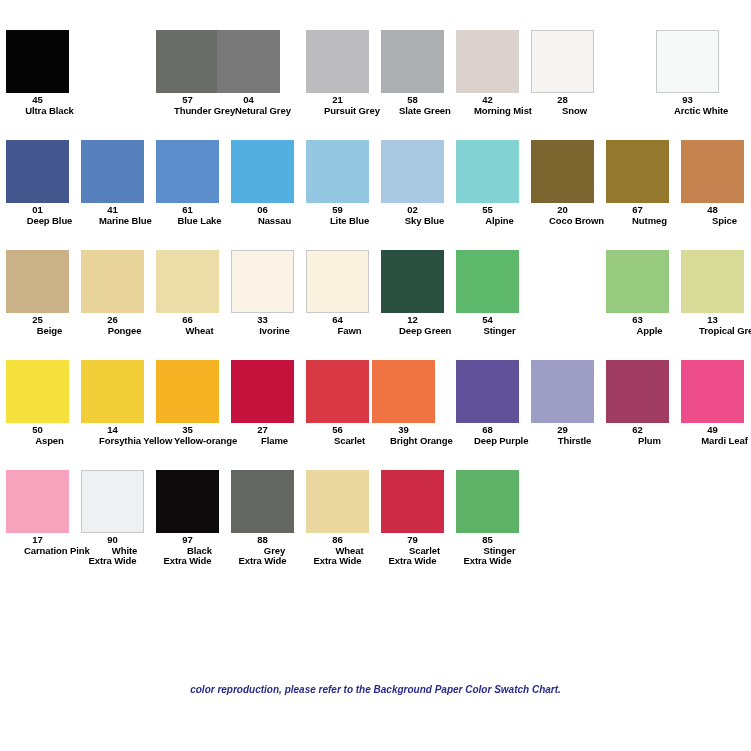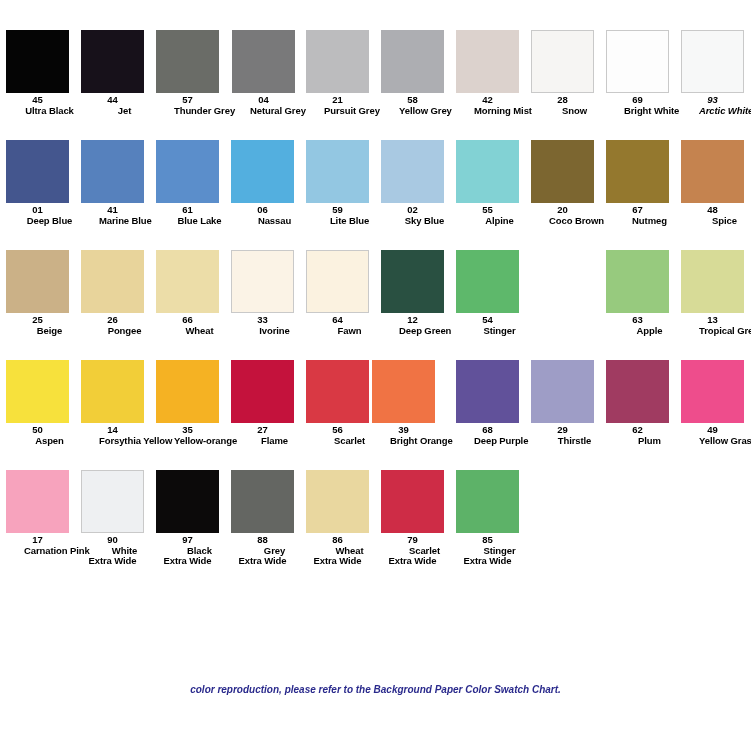--- a/index.html
+++ b/index.html
@@ -90,77 +90,63 @@
 
   <div class="grid" id="grid">
       <div class="row">
         <div class="cell" style="left: 0px;">
           <div class="swatch" style="background: rgb(5, 5, 5);"></div>
           <div class="label">
             <span class="code">45</span>
             <span class="nm">Ultra Black</span>
           </div>
         </div>
-        <div class="cell" style="left: 75px;">
-          <div class="swatch" style="background: rgb(23, 17, 26);"></div>
-          <div class="label">
-            <span class="code">44</span>
-            <span class="nm">Jet</span>
-          </div>
-        </div>
         <div class="cell" style="left: 150px;">
           <div class="swatch" style="background: rgb(106, 108, 103);"></div>
           <div class="label">
             <span class="code">57</span>
             <span class="nm">Thunder Grey</span>
           </div>
         </div>
-        <div class="cell" style="left: 226px;">
+        <div class="cell" style="left: 211px;">
           <div class="swatch" style="background: rgb(121, 121, 122);"></div>
           <div class="label">
             <span class="code">04</span>
             <span class="nm">Netural Grey</span>
           </div>
         </div>
         <div class="cell" style="left: 300px;">
           <div class="swatch" style="background: rgb(188, 188, 190);"></div>
           <div class="label">
             <span class="code">21</span>
             <span class="nm">Pursuit Grey</span>
           </div>
         </div>
         <div class="cell" style="left: 375px;">
           <div class="swatch" style="background: rgb(173, 174, 178);"></div>
           <div class="label">
             <span class="code">58</span>
-            <span class="nm">Yellow Grey</span>
+            <span class="nm">Slate Green</span>
           </div>
         </div>
         <div class="cell" style="left: 450px;">
           <div class="swatch" style="background: rgb(220, 210, 205);"></div>
           <div class="label">
             <span class="code">42</span>
             <span class="nm">Morning Mist</span>
           </div>
         </div>
         <div class="cell" style="left: 525px;">
           <div class="swatch bordered" style="background: rgb(246, 245, 243);"></div>
           <div class="label">
             <span class="code">28</span>
             <span class="nm">Snow</span>
           </div>
         </div>
-        <div class="cell" style="left: 600px;">
-          <div class="swatch bordered" style="background: rgb(253, 253, 253);"></div>
-          <div class="label">
-            <span class="code">69</span>
-            <span class="nm">Bright White</span>
-          </div>
-        </div>
-        <div class="cell" style="left: 675px; font-style: italic;">
+        <div class="cell" style="left: 650px;">
           <div class="swatch bordered" style="background: rgb(247, 248, 248);"></div>
           <div class="label">
             <span class="code">93</span>
             <span class="nm">Arctic White</span>
           </div>
         </div>
       </div>
       <div class="row">
         <div class="cell" style="left: 0px;">
           <div class="swatch" style="background: rgb(68, 86, 142);"></div>
@@ -359,21 +345,21 @@
           <div class="swatch" style="background: rgb(160, 59, 97);"></div>
           <div class="label">
             <span class="code">62</span>
             <span class="nm">Plum</span>
           </div>
         </div>
         <div class="cell" style="left: 675px;">
           <div class="swatch" style="background: rgb(238, 77, 140);"></div>
           <div class="label">
             <span class="code">49</span>
-            <span class="nm">Yellow Gras</span>
+            <span class="nm">Mardi Leaf</span>
           </div>
         </div>
       </div>
       <div class="row">
         <div class="cell" style="left: 0px;">
           <div class="swatch" style="background: rgb(247, 163, 189);"></div>
           <div class="label">
             <span class="code">17</span>
             <span class="nm">Carnation Pink</span>
           </div>

